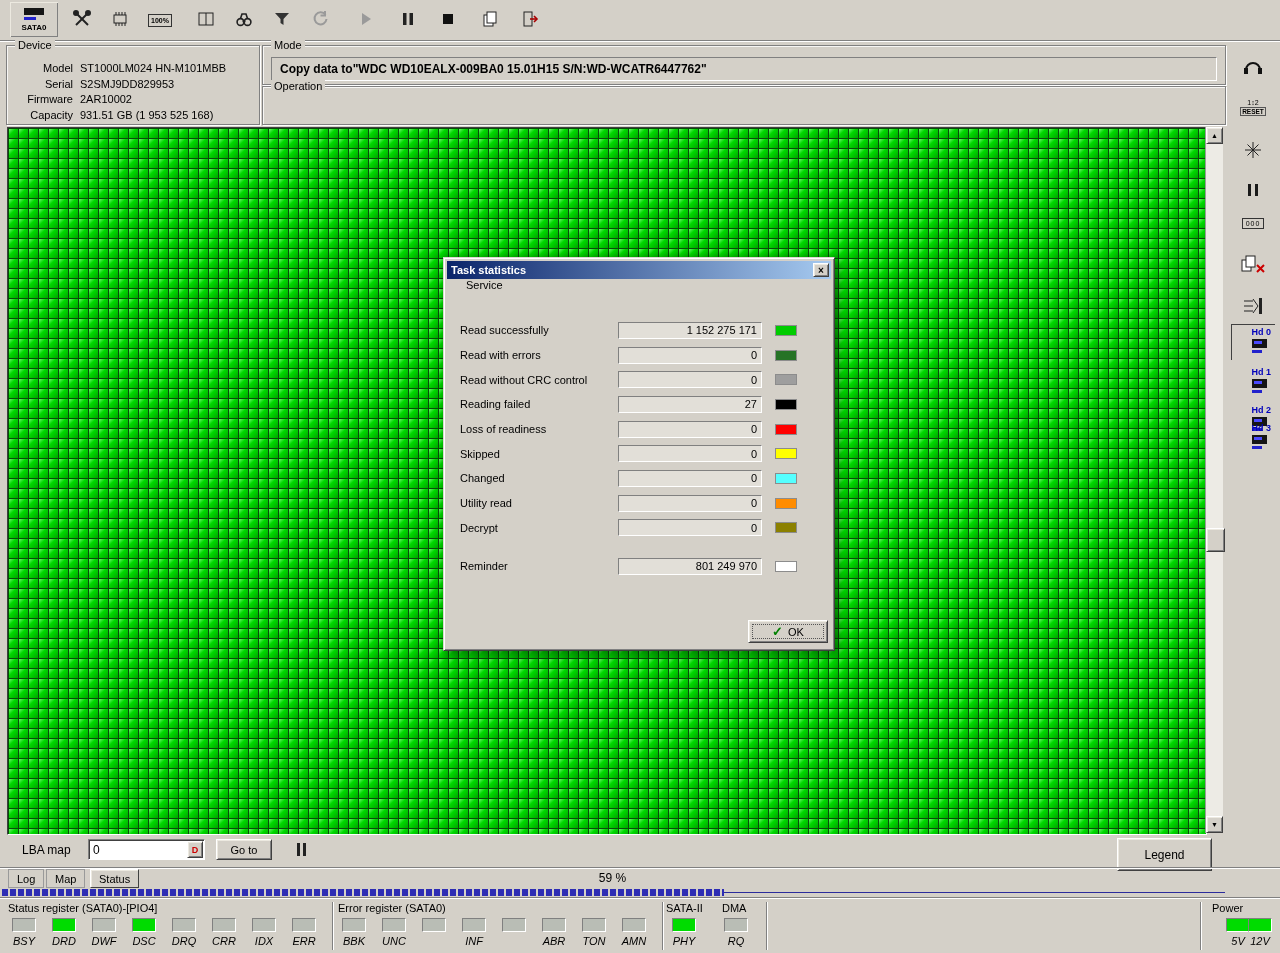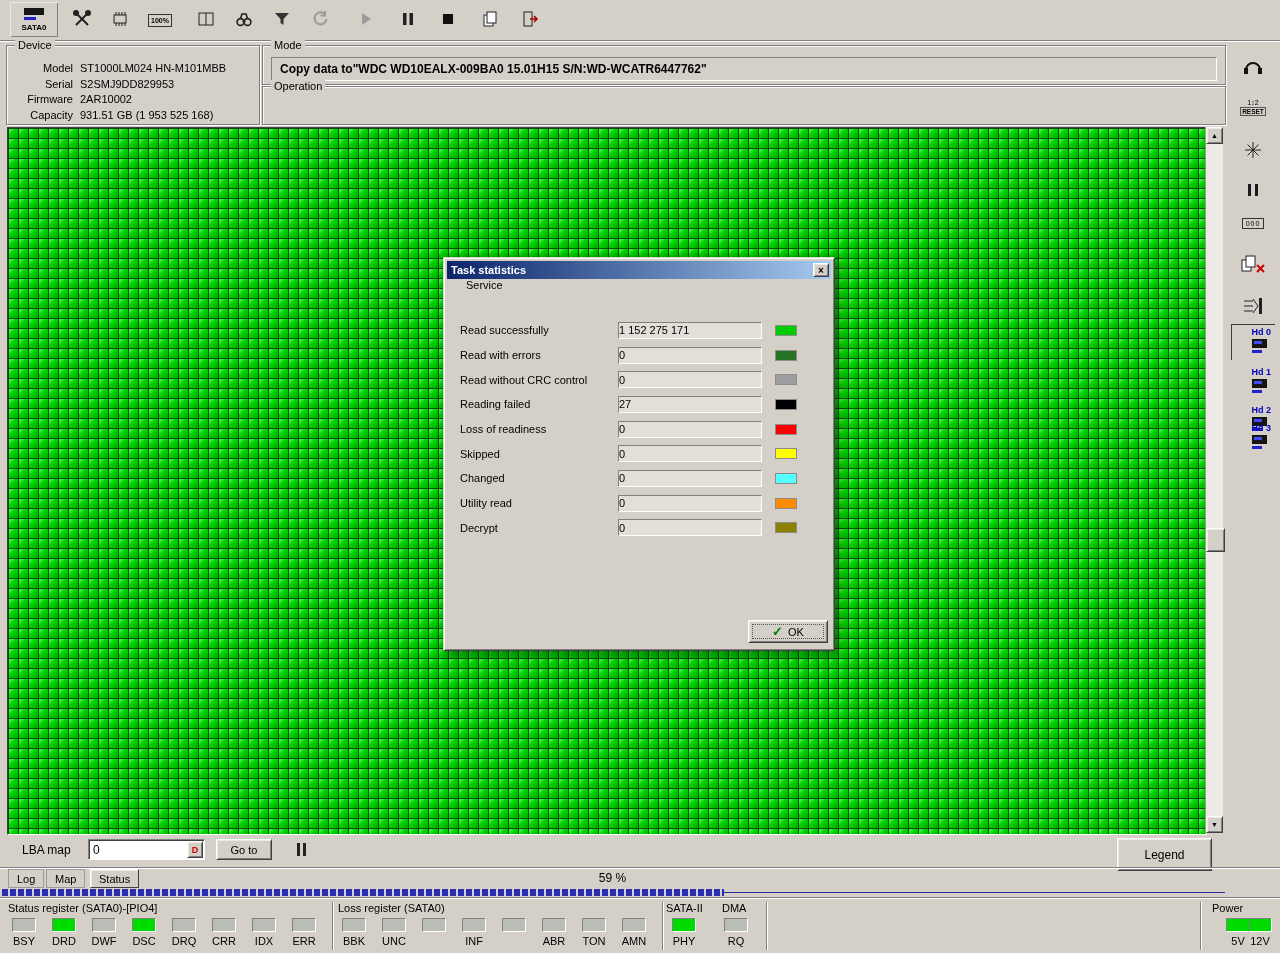--- a/index.html
+++ b/index.html
@@ -78,38 +78,38 @@
   .pline{position:absolute;left:0;top:3px;width:100%;height:1px;background:#2b2b9c;}
   .pfill{position:absolute;left:0;top:0;height:7px;
          background:repeating-linear-gradient(90deg,#2d2db4 0 6px,#d4d0c8 6px 8px);}
 
   
   .statusbar{position:absolute;left:0;top:899px;width:1280px;height:54px;}
   .sgroup{position:absolute;top:3px;height:50px;}
   .sgtitle{position:absolute;top:0;font-size:11px;white-space:nowrap;}
   .ledwrap{position:absolute;top:16px;width:32px;text-align:center;}
   .led{display:block;width:22px;height:12px;margin:0 auto;border:1px solid;border-color:#808080 #fff #fff #808080;}
-  .ledlab{display:block;font-size:11px;margin-top:3px;}
+  .ledlab{display:block;font-size:11px;margin-top:3px;font-style:italic;}
 
   
   .dialog{position:absolute;left:443px;top:257px;width:390px;height:392px;background:#d4d0c8;z-index:50;
           border:1px solid;border-color:#dcd8d0 #404040 #404040 #dcd8d0;
           box-shadow:inset 1px 1px 0 #fff, inset -1px -1px 0 #808080, 3px 3px 9px rgba(0,0,0,.45);}
   .titlebar{position:absolute;left:3px;top:3px;right:3px;height:18px;
             background:linear-gradient(90deg,#0a246a,#a6caf0);
             display:flex;align-items:center;color:#fff;font-weight:bold;font-size:11px;padding-left:4px;box-sizing:border-box;}
   .closebtn{position:absolute;right:2px;top:2px;width:16px;height:14px;font-size:10px;font-weight:bold;
             line-height:11px;text-align:center;color:#000;padding:0;}
   .dsub{position:absolute;left:14px;top:21px;margin-left:8px;}
   .drows{position:absolute;left:16px;top:60px;right:6px;}
   .drow{display:flex;align-items:center;height:24.7px;}
   .dlabel{width:158px;}
   .dfield{width:144px;height:17px;box-sizing:border-box;background:#e2dfd8;
           border:1px solid;border-color:#808080 #fff #fff #808080;
-          display:flex;align-items:center;padding-right:4px;}
+          display:flex;align-items:center;justify-content:flex-end;padding-right:4px;}
   .dswatch{width:22px;height:11px;margin-left:13px;border:1px solid #8c8c8c;box-sizing:border-box;}
   .drow-rem{position:absolute;left:16px;right:6px;top:297px;display:flex;align-items:center;height:22px;}
   .okbtn{position:absolute;left:304px;top:362px;width:80px;height:23px;
          display:flex;align-items:center;justify-content:center;gap:5px;font-size:11px;}
   .okbtn .focus-rect{position:absolute;inset:3px;border:1px dotted #555;pointer-events:none;}
   .okcheck{color:#028102;font-weight:bold;font-size:13px;line-height:13px;}
 </style>
 </head>
 <body>
 
@@ -364,21 +364,21 @@
         <span class="ledlab">IDX</span>
       </div>
     <div class="ledwrap" style="left:284px">
         <span class="led" style="background: rgb(185, 189, 181);"></span>
         <span class="ledlab">ERR</span>
       </div>
   </div>
   <div class="etch-v" style="left:332px;top:3px;height:48px;"></div>
 
   <div class="sgroup" style="left:334px;width:326px;">
-    <span class="sgtitle" style="left:4px">Loss register (SATA0)</span>
+    <span class="sgtitle" style="left:4px">Error register (SATA0)</span>
     <div class="ledwrap" style="left:4px">
         <span class="led" style="background: rgb(185, 189, 181);"></span>
         <span class="ledlab">BBK</span>
       </div>
     <div class="ledwrap" style="left:44px">
         <span class="led" style="background: rgb(185, 189, 181);"></span>
         <span class="ledlab">UNC</span>
       </div>
     <div class="ledwrap" style="left:84px">
         <span class="led" style="background: rgb(185, 189, 181);"></span>
@@ -501,19 +501,26 @@
     </div>
     <div class="drow">
       <span class="dlabel">Decrypt</span>
       <span class="dfield">
           <span>0</span>
         </span>
       <span class="dswatch" style="background: rgb(139, 128, 0);"></span>
     </div>
   </div>
 
+  <div class="drow-rem">
+    <span class="dlabel">Reminder</span>
+    <span class="dfield">
+        <span>801 249 970</span>
+      </span>
+    <span class="dswatch" style="background: rgb(255, 255, 255);"></span>
+  </div>
 
   <button class="okbtn raised">
     <span class="focus-rect"></span>
     <span class="okcheck">✓</span>
     <span>OK</span>
   </button>
 </div>
 
 </body></html>

